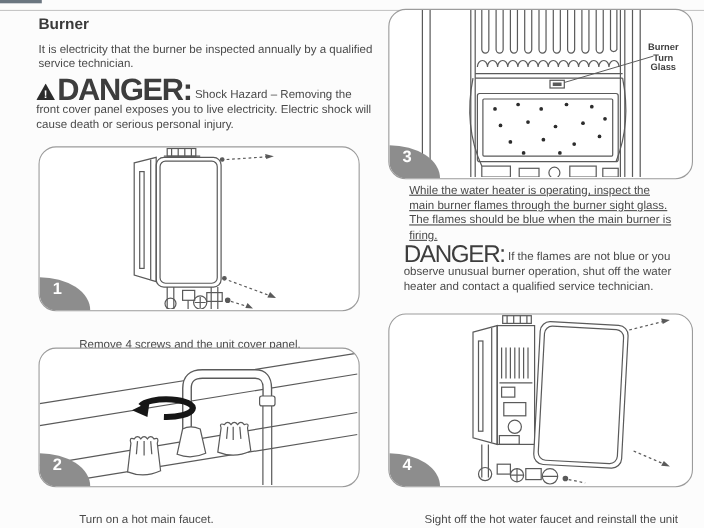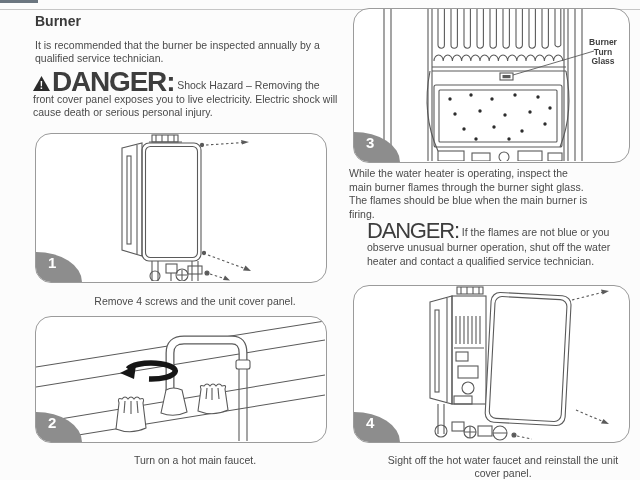--- a/index.html
+++ b/index.html
@@ -15,59 +15,59 @@
   .page-title{left:35px;top:13px;font-size:14px;font-weight:bold;color:#3a3a3a;margin:0;}
   .body-text{font-size:10.5px;line-height:13px;margin:0;color:#4a4a4a;}
   .intro{left:35px;top:39px;width:304px;}
   .callout-para{font-size:10.5px;line-height:13.5px;margin:0;color:#4a4a4a;}
   .danger-block{left:33px;top:72px;width:306px;}
   .notice-block{left:367px;top:221px;width:272px;}
   .big-label{font-size:28px;letter-spacing:-1.2px;color:#3d3d3d;line-height:20px;vertical-align:-2px;}
   .danger-block .big-label{font-weight:bold;}
   .notice-block .big-label{font-weight:normal;font-size:22px;}
   .warn-icon{vertical-align:-2px;margin-right:2px;}
-  .step3-text{left:349px;top:167px;width:240px;}
+  .step3-text{left:372px;top:167px;width:240px;text-decoration:underline;}
   .figbox{
     background:#fff;border:1.4px solid #9b9b9b;border-radius:16px;
     overflow:hidden;box-sizing:border-box;
   }
   .figbox svg{display:block;}
   .fig1{left:35px;top:133px;width:292px;height:150px;}
   .fig2{left:35px;top:316px;width:292px;height:127px;}
   .fig3{left:353px;top:8px;width:277px;height:155px;}
   .fig4{left:353px;top:285px;width:277px;height:158px;}
   .badge{
     position:absolute;left:0;bottom:0;width:46px;height:30px;
     background:#8d8d8d;border-radius:0 100% 0 14px;
   }
   .badge span{
     display:block;padding:2px 0 0 12px;
     color:#fff;font-size:15px;font-weight:bold;
   }
-  .caption{font-size:10.5px;line-height:13px;color:#4a4a4a;margin:4px;text-align:center;}
+  .caption{font-size:10.5px;line-height:13px;color:#4a4a4a;margin:16px;}
   .cap1{left:56px;top:291px;width:270px;}
   .cap2{left:56px;top:450px;width:270px;}
   .cap4{left:370px;top:450px;width:258px;}
   .sight-callout{
     position:absolute;right:5px;top:29px;width:42px;
     font-size:8.5px;font-weight:bold;line-height:9.5px;
     text-align:center;color:#3f3f3f;
   }
 </style>
 </head>
 <body>
 
 <div>
 
   <div class="abs top-tab"></div>
   <div class="abs top-rule"></div>
 
   <h1 class="abs page-title">Burner</h1>
 
-  <p class="abs body-text intro">It is recommended that the burner be inspected annually by a qualified service technician.</p>
+  <p class="abs body-text intro">It is electricity that the burner be inspected annually by a qualified service technician.</p>
 
   <p class="abs callout-para danger-block"><svg class="warn-icon" width="17" height="15" viewBox="0 0 17 15">
         <polygon points="8.5,0 17,15 0,15" fill="#2b2b2b"></polygon>
         <text x="8.5" y="13" text-anchor="middle" font-size="10" font-weight="bold" fill="#ffffff" font-family="Liberation Sans, sans-serif">!</text>
       </svg><span class="big-label">DANGER:</span> <span>Shock Hazard – Removing the front cover panel exposes you to live electricity. Electric shock will cause death or serious personal injury.</span></p>
 
   <div class="abs figbox fig1">
     <svg width="289" height="147" viewBox="0 0 289 147" fill="none" stroke="#5a5a5a" stroke-width="1.1">
 
       <rect x="116" y="1" width="26" height="7"></rect>

